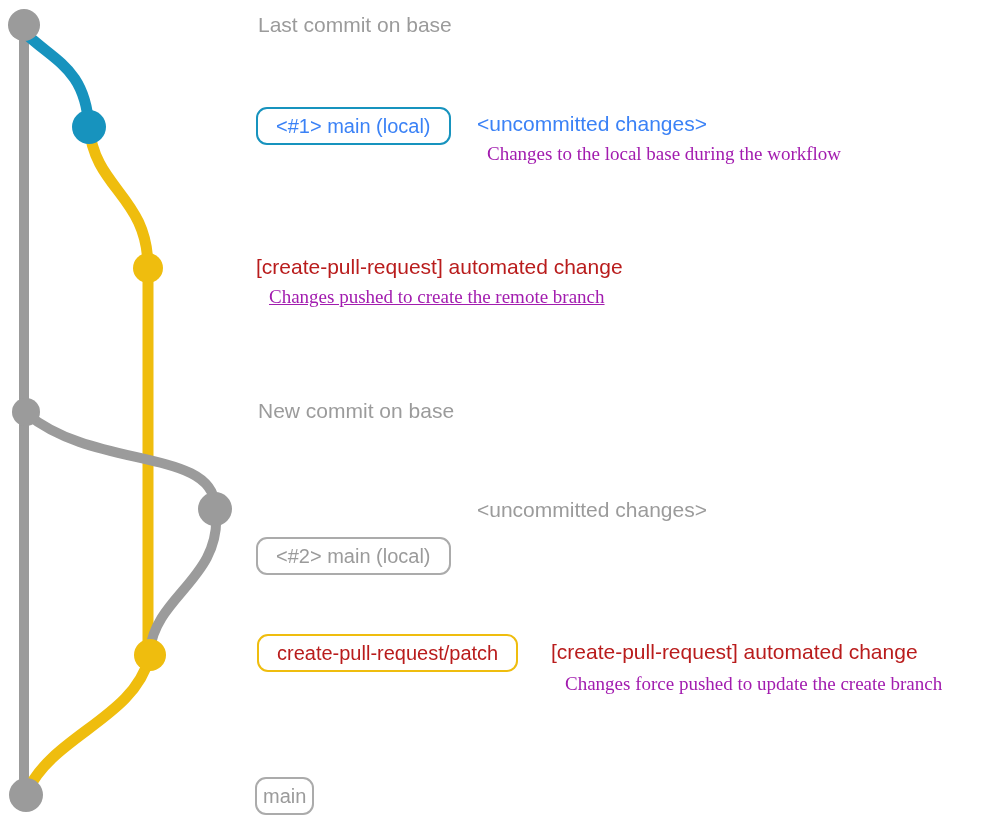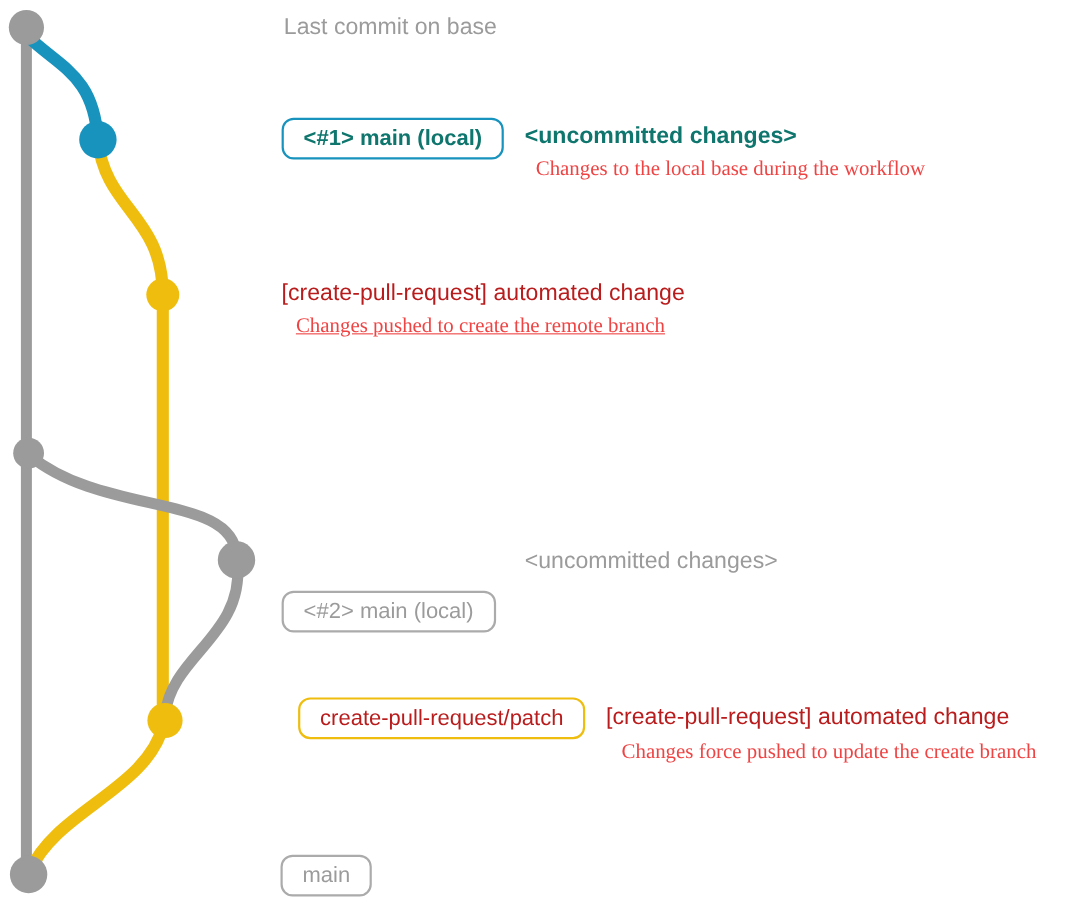--- a/index.html
+++ b/index.html
@@ -31,36 +31,36 @@
     position: absolute;
     display: inline-block;
     border: 2px solid;
     border-radius: 11px;
     background: #ffffff;
     font-size: 20px;
     line-height: 24px;
     padding: 5px 18px;
     white-space: nowrap;
   }
-  .badge.small-pad { padding: 5px 18px; }
+  .badge.small-pad { padding: 5px 6px; }
   .heading {
     position: absolute;
     font-size: 21px;
     line-height: 24px;
     white-space: nowrap;
   }
   .desc {
     position: absolute;
     font-family: "Liberation Serif", serif;
     font-size: 19px;
     line-height: 22px;
-    color: #ef4444;
+    color: #a21caf;
     white-space: nowrap;
   }
-  .c-blue   { color: #0f766e; border-color: #1793be; font-weight: bold; }
+  .c-blue   { color: #3b82f6; border-color: #1793be; }
   .c-yellow { color: #b91c1c; border-color: #efbd0e; }
   .c-gray   { color: #9b9b9b; border-color: #ababab; }
 </style>
 </head>
 <body>
 
 <div class="canvas">
 
   <svg class="graph-svg" width="981" height="827" viewBox="0 0 981 827">
 
@@ -89,23 +89,24 @@
 
   <div class="plain-label" style="left:258px; top:13px;">Last commit on base</div>
 
   <div class="badge c-blue" style="left:256px; top:107px;">&lt;#1&gt; main (local)</div>
   <div class="heading c-blue" style="left:477px; top:112px;">&lt;uncommitted changes&gt;</div>
   <div class="desc" style="left:487px; top:143px;">Changes to the local base during the workflow</div>
 
   <div class="heading c-yellow" style="left:256px; top:255px;">[create-pull-request] automated change</div>
   <div class="desc" style="left:269px; top:286px;text-decoration:underline;">Changes pushed to create the remote branch</div>
 
+  <div class="plain-label" style="left:258px; top:399px;">New commit on base</div>
 
   <div class="badge c-gray" style="left:256px; top:493px;margin-top:44px;">&lt;#2&gt; main (local)</div>
   <div class="heading c-gray" style="left:477px; top:498px;">&lt;uncommitted changes&gt;</div>
 
-  <div class="badge c-yellow" style="left:257px; top:634px;margin-left:14px;">create-pull-request/patch</div>
+  <div class="badge c-yellow" style="left:257px; top:634px;">create-pull-request/patch</div>
   <div class="heading c-yellow" style="left:551px; top:640px;">[create-pull-request] automated change</div>
   <div class="desc" style="left:565px; top:673px;">Changes force pushed to update the create branch</div>
 
   <div class="badge c-gray small-pad" style="left:255px; top:777px;">main</div>
 
 </div>
 
 </body></html>

